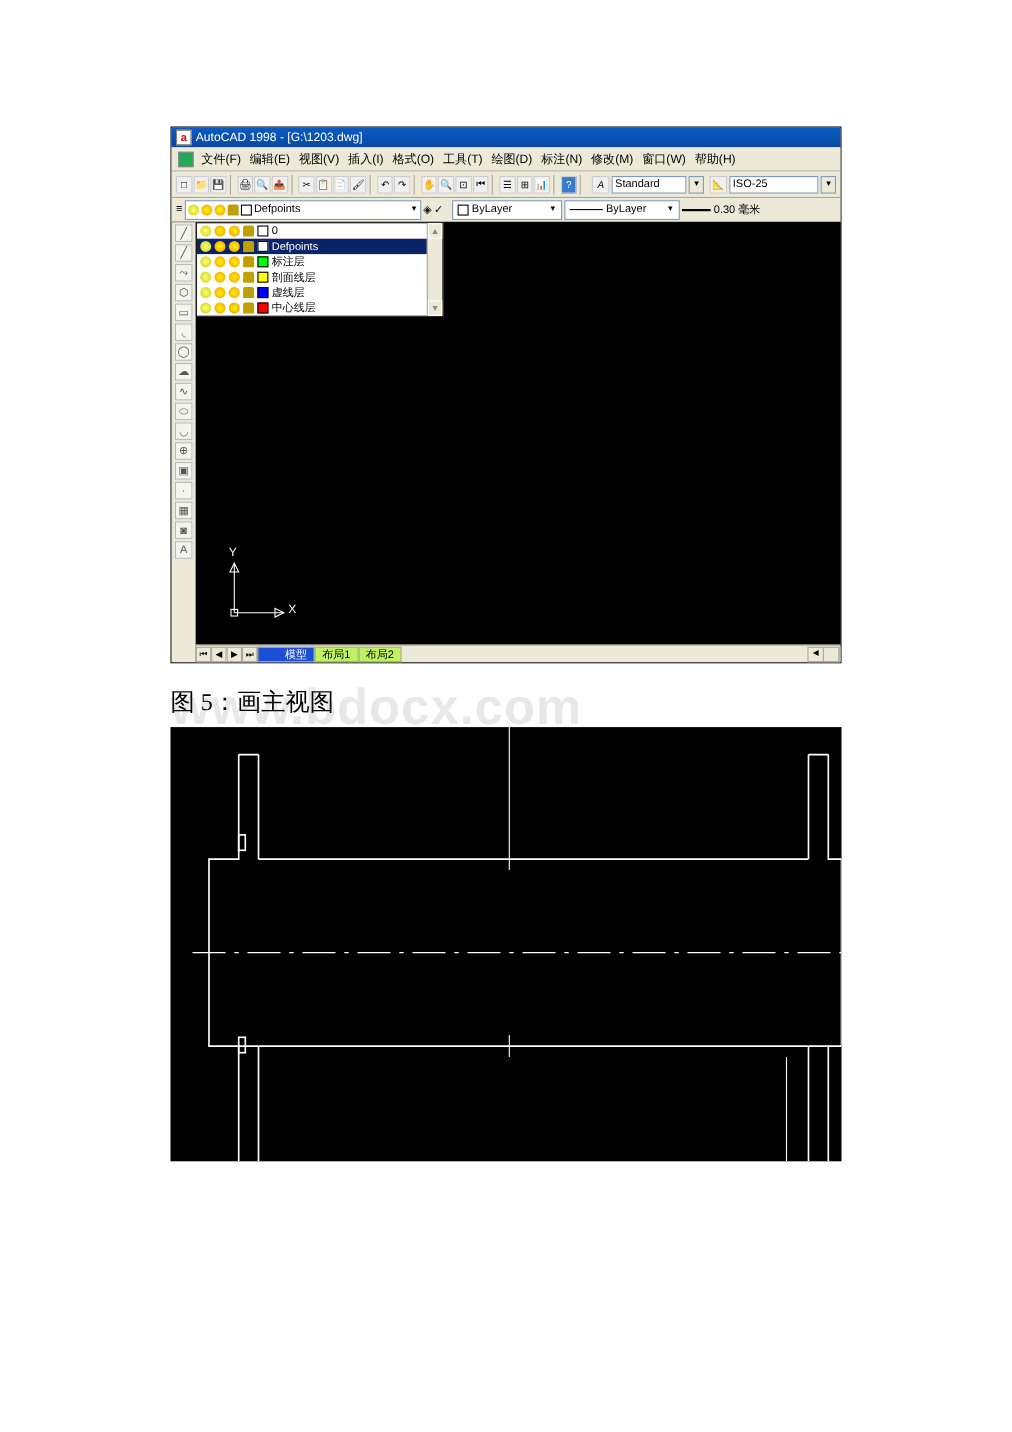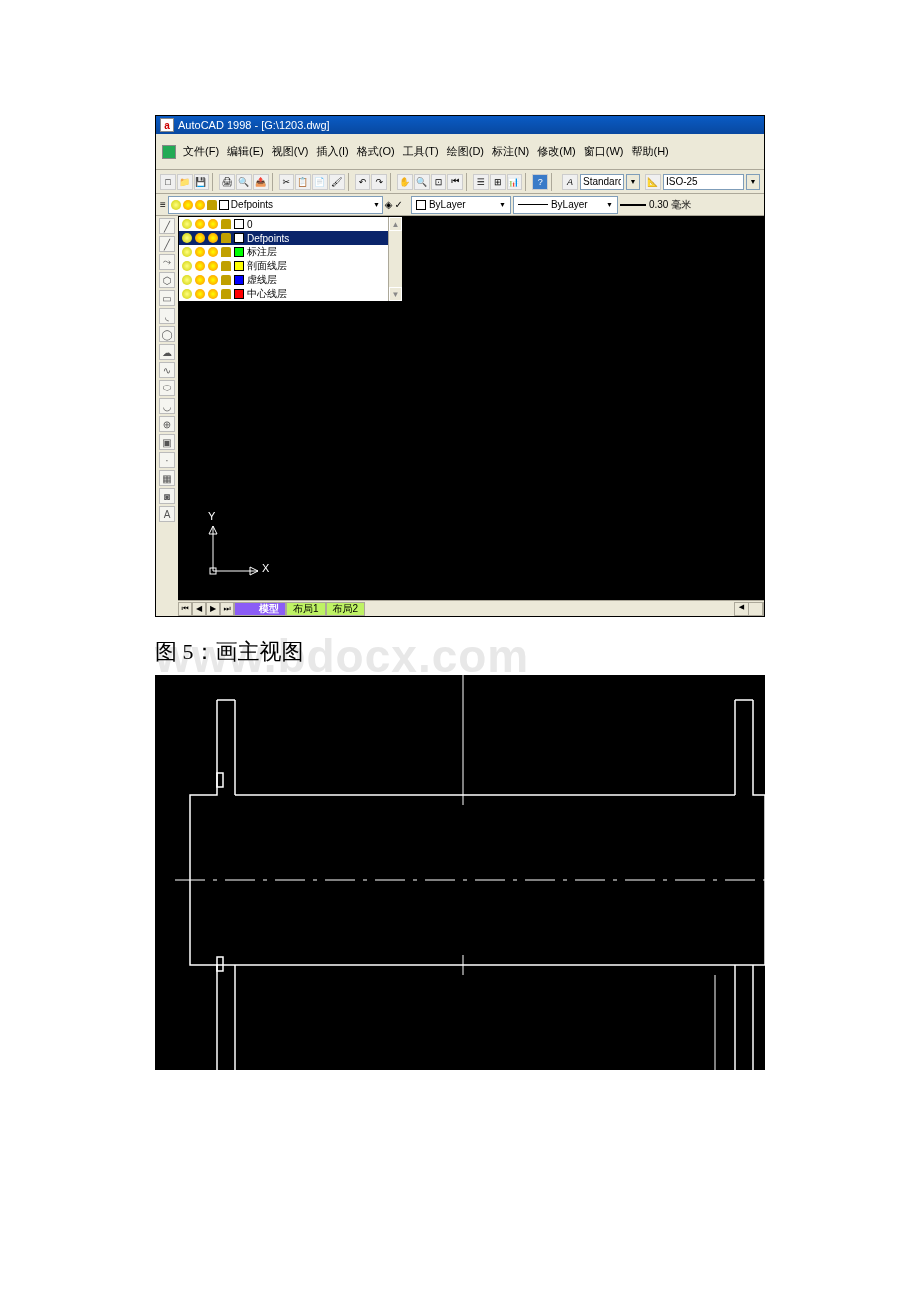--- a/index.html
+++ b/index.html
@@ -6,21 +6,21 @@
     body { background: #fff; font-family: "Microsoft YaHei", "SimSun", Arial, sans-serif; width: 920px; }
     
     
     .cad-window { margin: 115px 155px 0 155px; border: 1px solid #000; position: relative; }
     
     
     .titlebar { background: linear-gradient(to bottom, #0a5bc4, #0848a0); color: #fff; height: 18px; display: flex; align-items: center; font-size: 11px; padding: 0 4px; }
     .titlebar .icon { width: 14px; height: 14px; background: #fff; color: #c00; font-weight: bold; font-size: 10px; display: inline-flex; align-items: center; justify-content: center; margin-right: 4px; border: 1px solid #888; }
     
     
-    .menubar { background: #ece9d8; height: 36px; display: flex; align-items: center; font-size: 11px; padding: 0 2px; border-bottom: 1px solid #aca899; }
+    .menubar { background: #ece9d8; height: 22px; display: flex; align-items: center; font-size: 11px; padding: 0 2px; border-bottom: 1px solid #aca899; }
     .menubar .menuicon { width: 14px; height: 14px; background: #2a5; margin-right: 3px; border: 1px solid #888; }
     .menubar span { margin: 0 4px; cursor: default; }
     
     
     .toolbar-row { background: #ece9d8; height: 24px; display: flex; align-items: center; border-bottom: 1px solid #aca899; padding: 0 4px; gap: 1px; font-size: 10px; }
     .toolbar-row .tb-btn { width: 16px; height: 16px; background: #f0f0f0; border: 1px solid #ccc; display: inline-flex; align-items: center; justify-content: center; font-size: 9px; }
     .toolbar-row .sep { width: 4px; height: 18px; border-left: 1px solid #aca899; margin: 0 2px; }
     .toolbar-row .textstyle { display: flex; align-items: center; gap: 2px; margin-left: 4px; }
     .toolbar-row input.combo { height: 16px; font-size: 10px; border: 1px solid #7f9db9; background: #fff; padding: 0 2px; }
     .toolbar-row .dd { width: 14px; height: 16px; background: #ece9d8; border: 1px solid #7f9db9; display: inline-flex; align-items: center; justify-content: center; }
@@ -59,21 +59,21 @@
     .layer-dropdown .scroll .arr { height: 14px; background: #ece9d8; border: 1px solid #fff; display: flex; align-items: center; justify-content: center; font-size: 8px; color: #888; }
     
     
     .ucs { position: absolute; bottom: 30px; left: 20px; color: #fff; font-family: Arial; font-size: 11px; }
     .ucs svg { display: block; }
     
     
     .tabs { position: absolute; bottom: 0; left: 22px; right: 0; height: 16px; background: #ece9d8; display: flex; align-items: center; font-size: 10px; border-top: 1px solid #aca899; }
     .tabs .navbtn { width: 14px; height: 14px; background: #ece9d8; border: 1px solid #aca899; display: inline-flex; align-items: center; justify-content: center; font-size: 8px; }
     .tabs .tab { padding: 0 6px; height: 14px; display: inline-flex; align-items: center; border: 1px solid #aca899; background: #bef264; }
-    .tabs .tab.active { background: #8b5cf6; color: #fff; font-weight: bold; padding-left: 24px; }
+    .tabs .tab.active { background: #1d4ed8; color: #fff; font-weight: normal; padding-left: 24px; }
     .tabs .hscroll { margin-left: auto; width: 30px; height: 14px; background: #ece9d8; border: 1px solid #aca899; display: flex; }
     .tabs .hscroll div { flex: 1; border-right: 1px solid #aca899; font-size: 7px; text-align: center; }
     
     
     .caption { margin: 20px 0 8px 155px; font-size: 22px; font-family: "SimSun", serif; position: relative; }
     .watermark { position: absolute; left: 0; top: -8px; font-size: 46px; font-weight: bold; color: #e8e8e8; font-family: Arial; letter-spacing: 1px; z-index: -1; white-space: nowrap; }
     
     
     .drawing { margin: 0 155px 0 155px; background: #000; height: 395px; position: relative; }
     .drawing svg { width: 100%; height: 100%; }
@@ -128,21 +128,21 @@
     <span class="tb-btn">⏮</span>
     <span class="sep"></span>
     <span class="tb-btn">☰</span>
     <span class="tb-btn">⊞</span>
     <span class="tb-btn">📊</span>
     <span class="sep"></span>
     <span class="tb-btn" style="background:#3a7bc8;color:#fff;">?</span>
     <span class="sep"></span>
     <div class="textstyle">
       <span class="tb-btn" style="font-style:italic;">A</span>
-      <input class="combo" style="width: 44px;" value="Standard">
+      <input class="combo" style="width: 68px;" value="Standard">
       <span class="dd">
           <span class="chev">▼</span>
         </span>
     </div>
     <div class="textstyle">
       <span class="tb-btn">📐</span>
       <input class="combo" style="width: 81px;" value="ISO-25">
       <span class="dd">
           <span class="chev">▼</span>
         </span>

